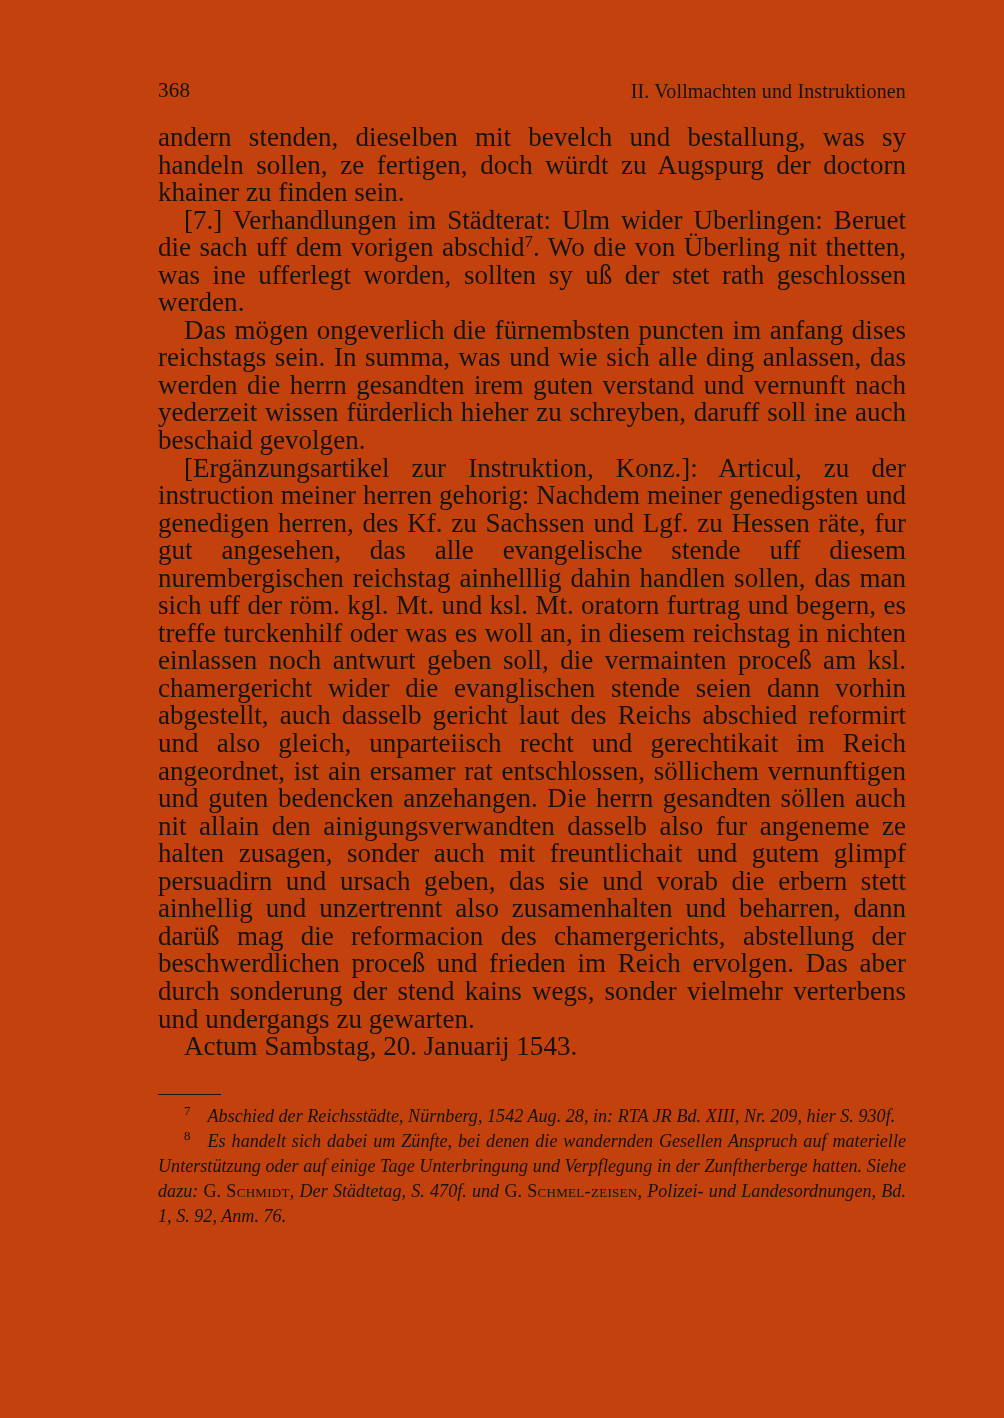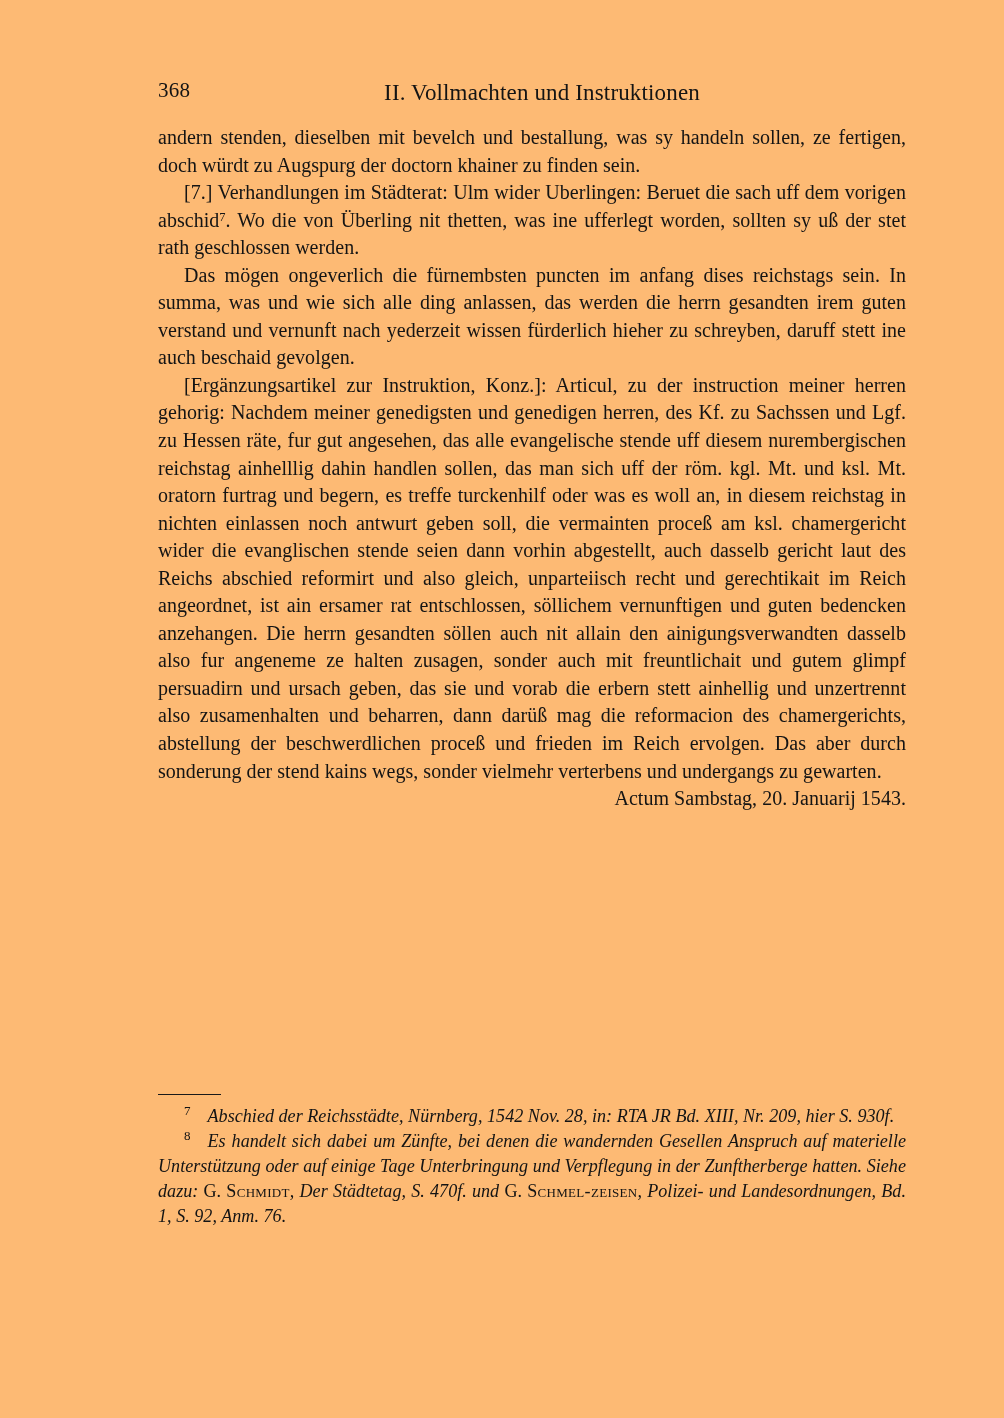--- a/index.html
+++ b/index.html
@@ -4,21 +4,21 @@
 <style>
   html, body {
     margin: 0;
     padding: 0;
     background: #ffffff;
   }
   .page {
     position: relative;
     width: 1004px;
     height: 1418px;
-    background: #fdba74;
+    background: #c2410c;
     font-family: "Liberation Serif", "DejaVu Serif", serif;
     color: #141414;
     overflow: hidden;
     box-sizing: border-box;
   }
 
   
   .runhead {
     position: absolute;
     left: 158px;
@@ -31,45 +31,45 @@
     left: 0;
     top: 0;
     font-size: 21px;
     letter-spacing: 0.2px;
   }
   .runtitle {
     position: absolute;
     left: 0;
     right: 0;
     top: 2px;
-    text-align: center;
-    font-size: 23px;
+    text-align: right;
+    font-size: 20px;
     letter-spacing: 0.15px;
     padding-left: 20px;
   }
 
   
   .textblock {
     position: absolute;
     left: 158px;
     top: 124px;
     width: 748px;
   }
   p.para {
     margin: 0;
-    font-size: 20px;
+    font-size: 27px;
     line-height: 27.55px;
     text-align: justify;
     text-justify: inter-word;
     text-indent: 0;
     hyphens: none;
     letter-spacing: 0.03px;
   }
   p.para.indent { text-indent: 26px; }
-  p.para.last-left { text-align: right; }
+  p.para.last-left { text-align: left; }
   .it { }
   sup.fnmark {
     font-size: 0.62em;
     vertical-align: 0.52em;
     line-height: 0;
   }
 
   
   .footnotes {
     position: absolute;
@@ -118,28 +118,28 @@
   </div>
 
   <div class="textblock">
 
     <p class="para"><span>andern stenden, dieselben mit bevelch und bestallung, was sy handeln sollen, ze fertigen, doch würdt zu Augspurg der doctorn khainer zu finden sein.</span></p>
 
     <p class="para indent"><span class="it">[7.] Verhandlungen im Städterat</span><span>: Ulm wider Uberlingen: Beruet die sach uff dem vorigen abschid</span><sup class="fnmark">7</sup><span>. Wo die von Überling nit thetten, was ine ufferlegt worden, sollten sy uß der stet rath geschlossen werden.</span></p>
 
 
 
-    <p class="para indent"><span>Das mögen ongeverlich die fürnembsten puncten im anfang dises reichstags sein. In summa, was und wie sich alle ding anlassen, das werden die herrn gesandten irem guten verstand und vernunft nach yederzeit wissen fürderlich hieher zu schreyben, daruff stett ine auch beschaid gevolgen.</span></p>
+    <p class="para indent"><span>Das mögen ongeverlich die fürnembsten puncten im anfang dises reichstags sein. In summa, was und wie sich alle ding anlassen, das werden die herrn gesandten irem guten verstand und vernunft nach yederzeit wissen fürderlich hieher zu schreyben, daruff soll ine auch beschaid gevolgen.</span></p>
 
     <p class="para indent"><span class="it">[Ergänzungsartikel zur Instruktion, Konz.]:</span><span> Articul, zu der instruction meiner herren gehorig: Nachdem meiner genedigsten und genedigen herren, des Kf. zu Sachssen und Lgf. zu Hessen räte, fur gut angesehen, das alle evangelische stende uff diesem nurembergischen reichstag ainhelllig dahin handlen sollen, das man sich uff der röm. kgl. Mt. und ksl. Mt. oratorn furtrag und begern, es treffe turckenhilf oder was es woll an, in diesem reichstag in nichten einlassen noch antwurt geben soll, die vermainten proceß am ksl. chamergericht wider die evanglischen stende seien dann vorhin abgestellt, auch dasselb gericht laut des Reichs abschied reformirt und also gleich, unparteiisch recht und gerechtikait im Reich angeordnet, ist ain ersamer rat entschlossen, söllichem vernunftigen und guten bedencken anzehangen. Die herrn gesandten söllen auch nit allain den ainigungsverwandten dasselb also fur angeneme ze halten zusagen, sonder auch mit freuntlichait und gutem glimpf persuadirn und ursach geben, das sie und vorab die erbern stett ainhellig und unzertrennt also zusamenhalten und beharren, dann darüß mag die reformacion des chamergerichts, abstellung der beschwerdlichen proceß und frieden im Reich ervolgen. Das aber durch sonderung der stend kains wegs, sonder vielmehr verterbens und undergangs zu gewarten.</span></p>
 
     <p class="para indent last-left"><span>Actum Sambstag, 20. Januarij 1543.</span></p>
   </div>
 
   <div class="footnotes">
     <div class="fnrule"></div>
 
-    <p class="fn"><span class="fnnum">7</span><span>Abschied der Reichsstädte, Nürnberg, 1542 Nov. 28, in: RTA JR Bd. XIII, Nr. 209, hier S. 930f.</span></p>
+    <p class="fn"><span class="fnnum">7</span><span>Abschied der Reichsstädte, Nürnberg, 1542 Aug. 28, in: RTA JR Bd. XIII, Nr. 209, hier S. 930f.</span></p>
 
     <p class="fn"><span class="fnnum">8</span><span>Es handelt sich dabei um Zünfte, bei denen die wandernden Gesellen Anspruch auf materielle Unterstützung oder auf einige Tage Unterbringung und Verpflegung in der Zunftherberge hatten. Siehe dazu: </span><span class="up">G. </span><span class="sc">Schmidt</span><span>, Der Städtetag, S. 470f. und </span><span class="up">G. </span><span class="sc">Schmel-zeisen</span><span>, Polizei- und Landesordnungen, Bd. 1, S. 92, Anm. 76.</span></p>
   </div>
 
 </div>
 
 </body></html>

